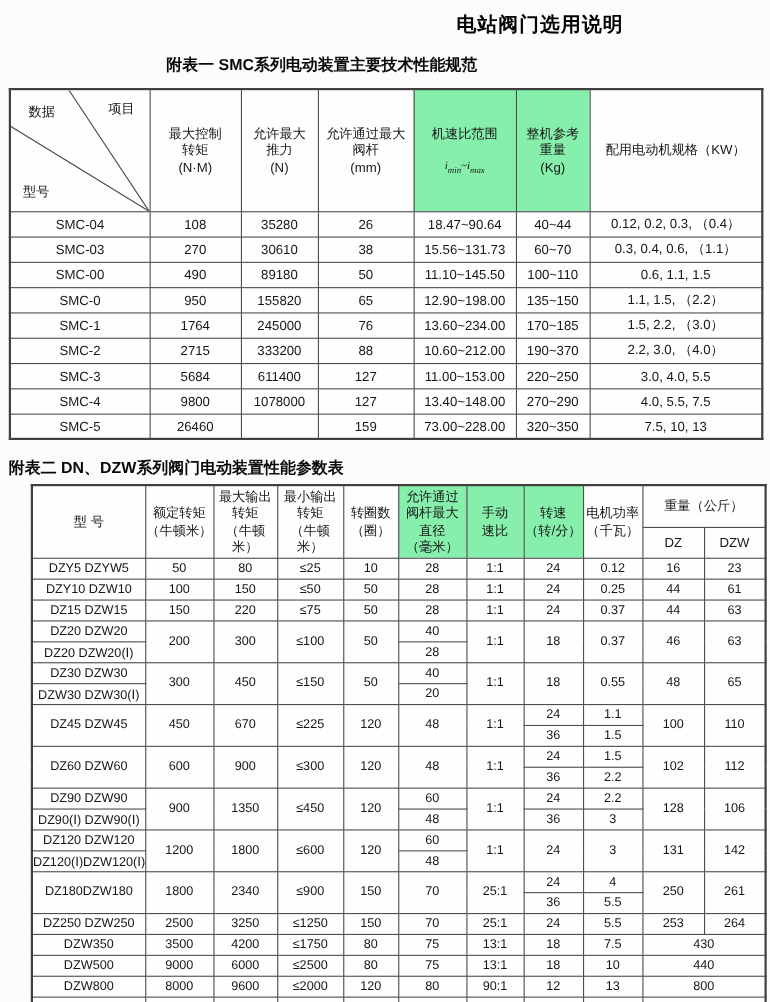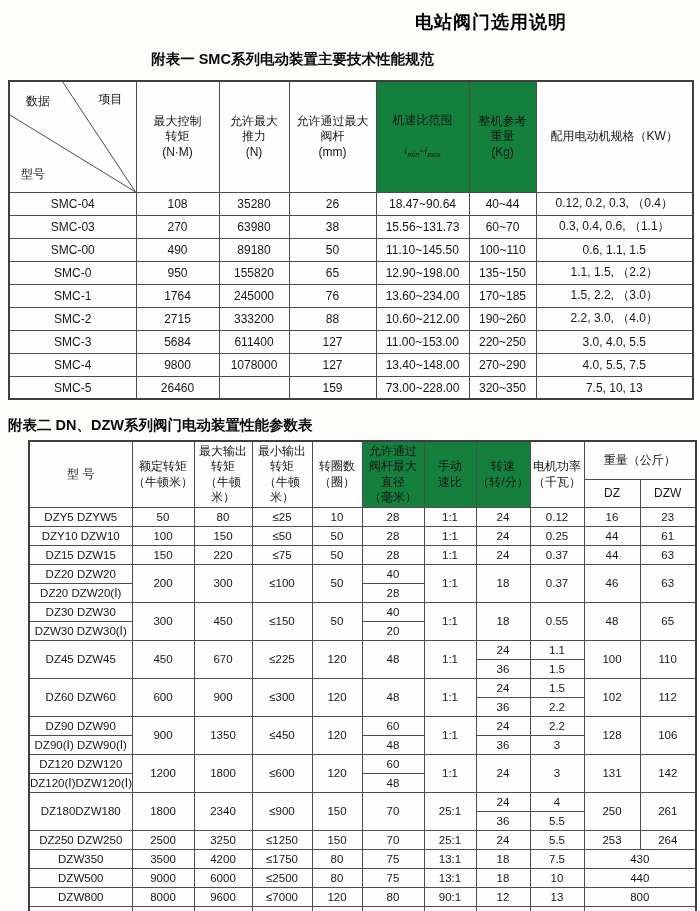--- a/index.html
+++ b/index.html
@@ -24,21 +24,21 @@
     padding:0;font-weight:normal;color:#161616;
   }
   th{font-size:12px;line-height:1.3;white-space:pre-line;}
   .t1 thead tr{height:66px;}
   .t1 tbody tr{height:23px;}
   .t1 td{font-size:12px;}
   .t2 thead tr.tier1{height:38px;}
   .t2 thead tr.tier2{height:28px;}
   .t2 tbody tr{height:19px;}
   .t2 td{font-size:11.5px;}
-  .shade{background:#15803d;}
+  .shade{background:#86efac;}
   .corner{position:relative;padding:16px;}
   .corner svg{position:absolute;left:0;top:0;width:100%;height:100%;}
   .corner span{position:absolute;font-size:12px;}
   .c-tl{left:16px;top:12px;}
   .c-tr{right:13px;top:10px;}
   .c-bl{left:11px;bottom:9px;}
   .ratio-sub{font-size:10px;font-style:italic;font-family:"Liberation Serif","DejaVu Serif",serif;}
   .ratio-sub sub{font-size:8px;margin-top:12px;}
   .note{margin:6px 0 0 10px;font-size:11px;color:#222;}
 </style>
@@ -97,21 +97,21 @@
           <td>108</td>
           <td>35280</td>
           <td>26</td>
           <td>18.47~90.64</td>
           <td>40~44</td>
           <td>0.12, 0.2, 0.3, （0.4）</td>
         </tr>
         <tr>
           <td>SMC-03</td>
           <td>270</td>
-          <td>63980</td>
+          <td>30610</td>
           <td>38</td>
           <td>15.56~131.73</td>
           <td>60~70</td>
           <td>0.3, 0.4, 0.6, （1.1）</td>
         </tr>
         <tr>
           <td>SMC-00</td>
           <td>490</td>
           <td>89180</td>
           <td>50</td>
@@ -136,21 +136,21 @@
           <td>13.60~234.00</td>
           <td>170~185</td>
           <td>1.5, 2.2, （3.0）</td>
         </tr>
         <tr>
           <td>SMC-2</td>
           <td>2715</td>
           <td>333200</td>
           <td>88</td>
           <td>10.60~212.00</td>
-          <td>190~260</td>
+          <td>190~370</td>
           <td>2.2, 3.0, （4.0）</td>
         </tr>
         <tr>
           <td>SMC-3</td>
           <td>5684</td>
           <td>611400</td>
           <td>127</td>
           <td>11.00~153.00</td>
           <td>220~250</td>
           <td>3.0, 4.0, 5.5</td>
@@ -418,21 +418,21 @@
           <td>75</td>
           <td>13:1</td>
           <td>18</td>
           <td>10</td>
           <td colspan="2">440</td>
         </tr>
         <tr>
           <td>DZW800</td>
           <td>8000</td>
           <td>9600</td>
-          <td>≤7000</td>
+          <td>≤2000</td>
           <td>120</td>
           <td>80</td>
           <td>90:1</td>
           <td>12</td>
           <td>13</td>
           <td colspan="2">800</td>
         </tr>
         <tr>
           <td>DZW1000</td>
           <td>10000</td>

